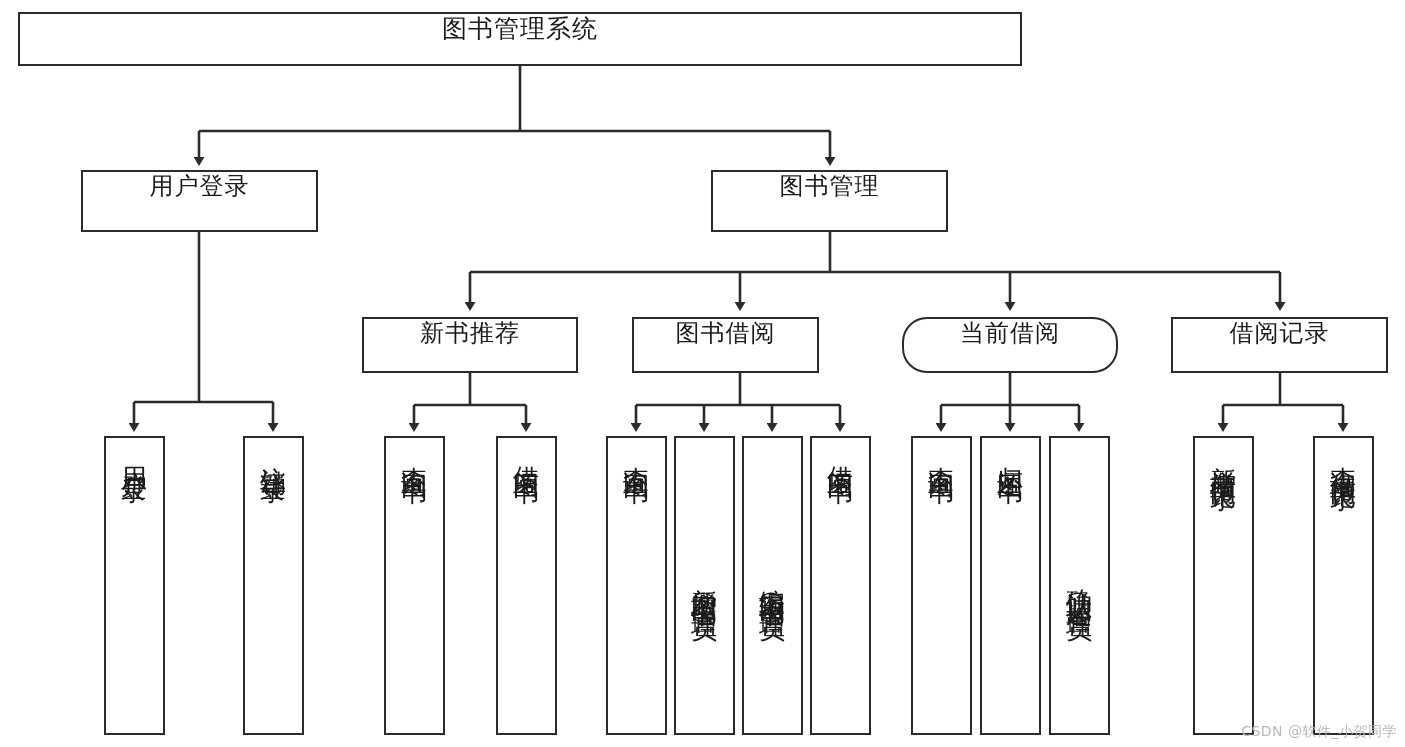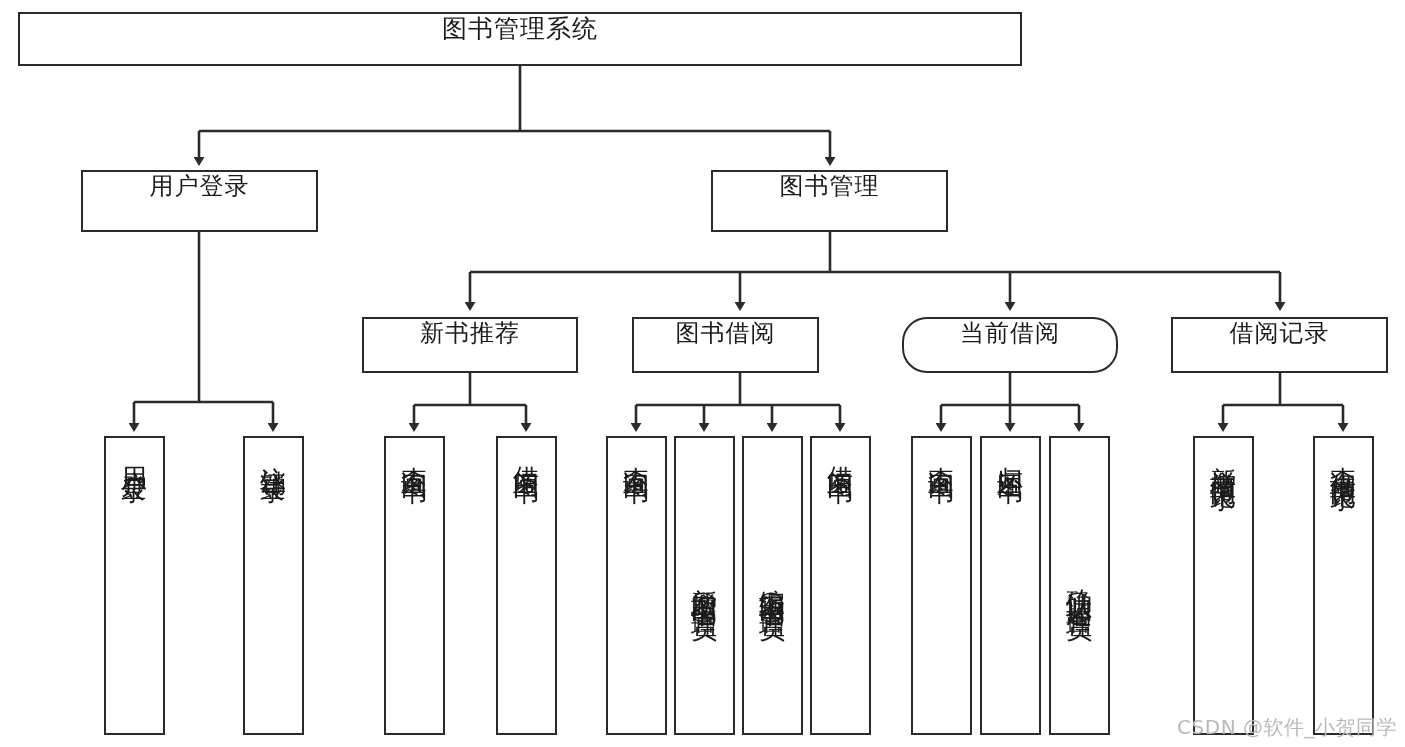--- a/index.html
+++ b/index.html
@@ -63,21 +63,21 @@
     white-space: nowrap;
   }
   .node.v.tall-text {
     align-items: center;
     padding-top: 0;
   }
   .watermark {
     position: absolute;
     right: 8px;
     bottom: 6px;
-    font-size: 20px;
+    font-size: 14px;
     color: #b9b9b9;
     letter-spacing: 0.5px;
     white-space: nowrap;
   }
 </style>
 </head>
 <body>
 
 <div id="diagram-root">
 

